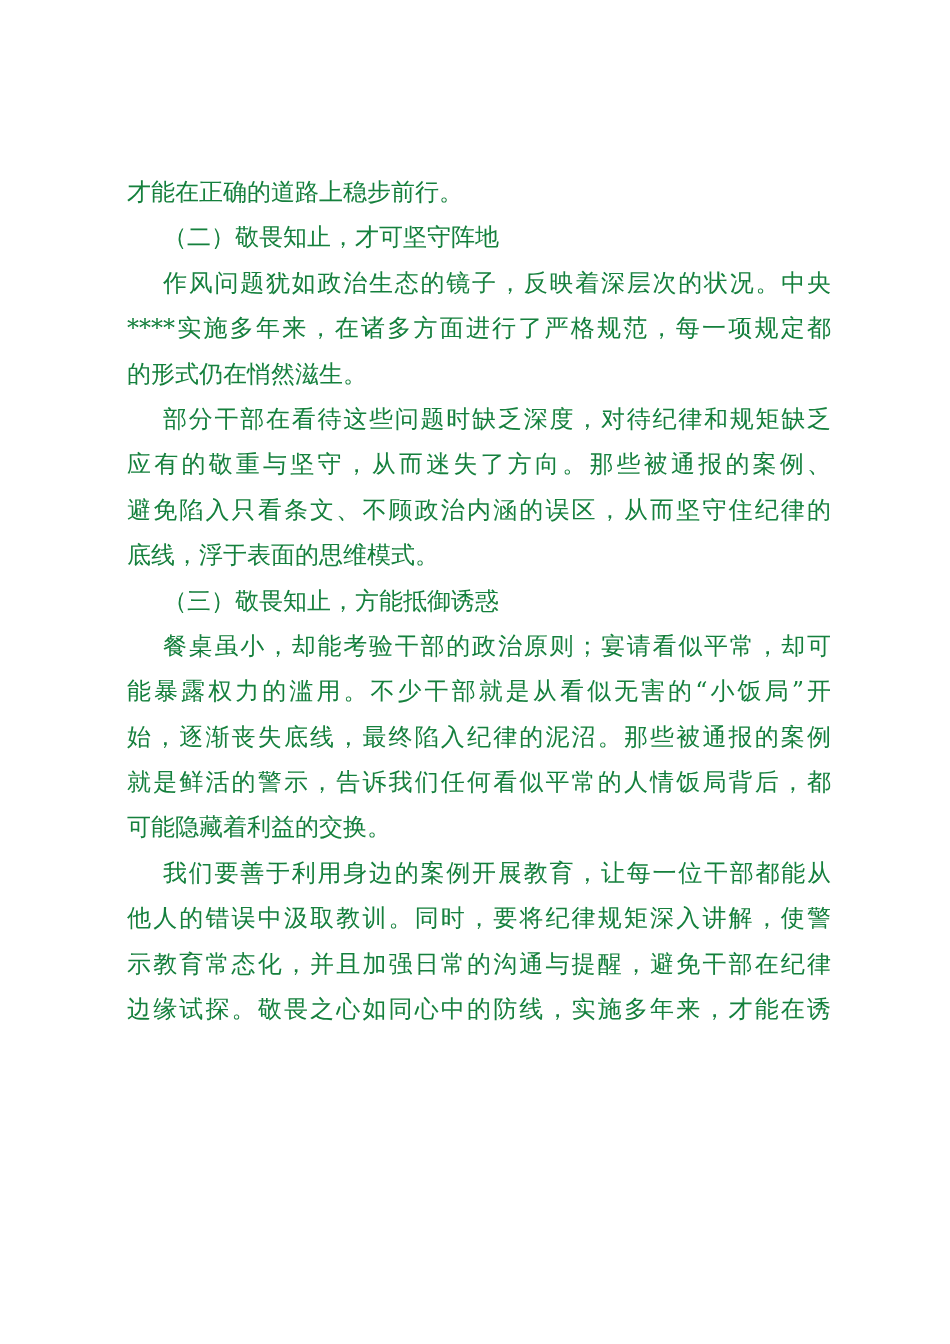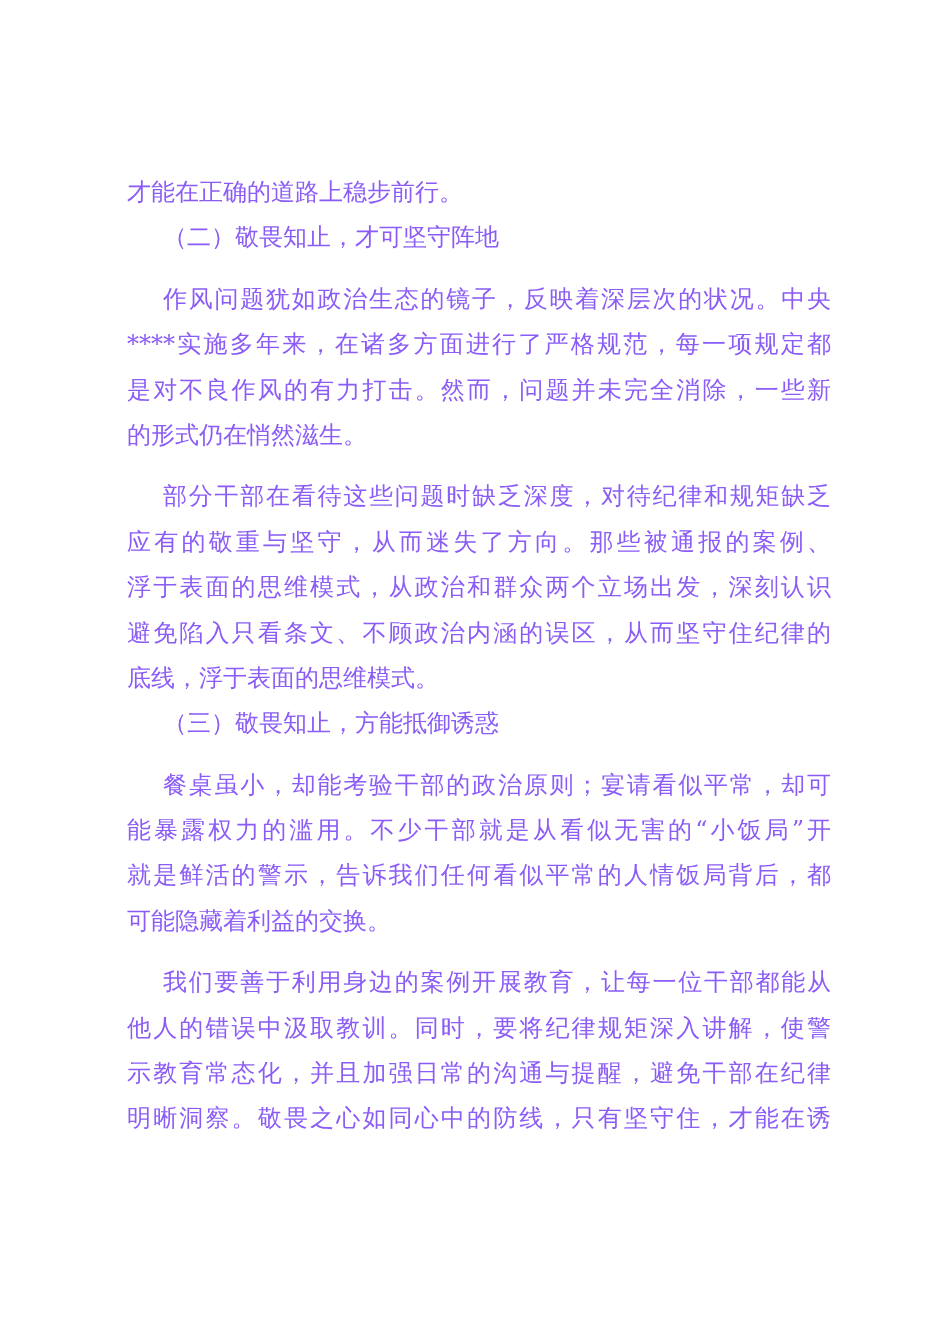--- a/index.html
+++ b/index.html
@@ -3,59 +3,58 @@
   <meta charset="utf-8">
   <style>
     html, body { margin: 0; padding: 0; background: #ffffff; }
     body { width: 950px; height: 1344px; position: relative; overflow: hidden; }
     .page {
       position: absolute;
       left: 127px;
       top: 170px;
       width: 704px;
       font-family: "DejaVu Serif", "Liberation Serif", serif;
-      color: #8b5cf6;
+      color: #15803d;
       font-size: 24px;
     }
     .line {
       height: 45.4px;
       line-height: 45.4px;
       white-space: nowrap;
       text-align: justify;
       text-align-last: justify;
       letter-spacing: 0;
     }
     .line.last { text-align-last: left; }
-    .line.indent { padding-left: 36px; margin-top: 16px; }
+    .line.indent { padding-left: 36px; }
     .line.heading { padding-left: 36px; text-align-last: left; }
   </style>
 </head>
 <body>
 
 <div class="page">
 
   <div class="line last">才能在正确的道路上稳步前行。</div>
 
   <div class="line heading">（二）敬畏知止，才可坚守阵地</div>
 
   <div class="line indent">作风问题犹如政治生态的镜子，反映着深层次的状况。中央</div>
   <div class="line">****实施多年来，在诸多方面进行了严格规范，每一项规定都</div>
-  <div class="line">是对不良作风的有力打击。然而，问题并未完全消除，一些新</div>
   <div class="line last">的形式仍在悄然滋生。</div>
 
   <div class="line indent">部分干部在看待这些问题时缺乏深度，对待纪律和规矩缺乏</div>
   <div class="line">应有的敬重与坚守，从而迷失了方向。那些被通报的案例、</div>
-  <div class="line">浮于表面的思维模式，从政治和群众两个立场出发，深刻认识</div>
   <div class="line">避免陷入只看条文、不顾政治内涵的误区，从而坚守住纪律的</div>
   <div class="line last">底线，浮于表面的思维模式。</div>
 
   <div class="line heading">（三）敬畏知止，方能抵御诱惑</div>
 
   <div class="line indent">餐桌虽小，却能考验干部的政治原则；宴请看似平常，却可</div>
   <div class="line">能暴露权力的滥用。不少干部就是从看似无害的“小饭局”开</div>
+  <div class="line">始，逐渐丧失底线，最终陷入纪律的泥沼。那些被通报的案例</div>
   <div class="line">就是鲜活的警示，告诉我们任何看似平常的人情饭局背后，都</div>
   <div class="line last">可能隐藏着利益的交换。</div>
 
   <div class="line indent">我们要善于利用身边的案例开展教育，让每一位干部都能从</div>
   <div class="line">他人的错误中汲取教训。同时，要将纪律规矩深入讲解，使警</div>
   <div class="line">示教育常态化，并且加强日常的沟通与提醒，避免干部在纪律</div>
-  <div class="line">明晰洞察。敬畏之心如同心中的防线，只有坚守住，才能在诱</div>
+  <div class="line">边缘试探。敬畏之心如同心中的防线，实施多年来，才能在诱</div>
 </div>
 
 </body></html>

